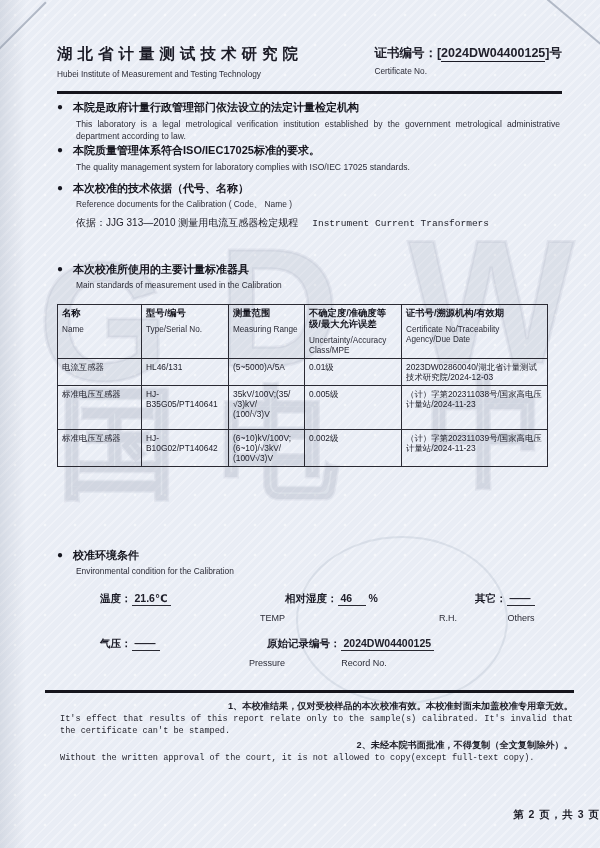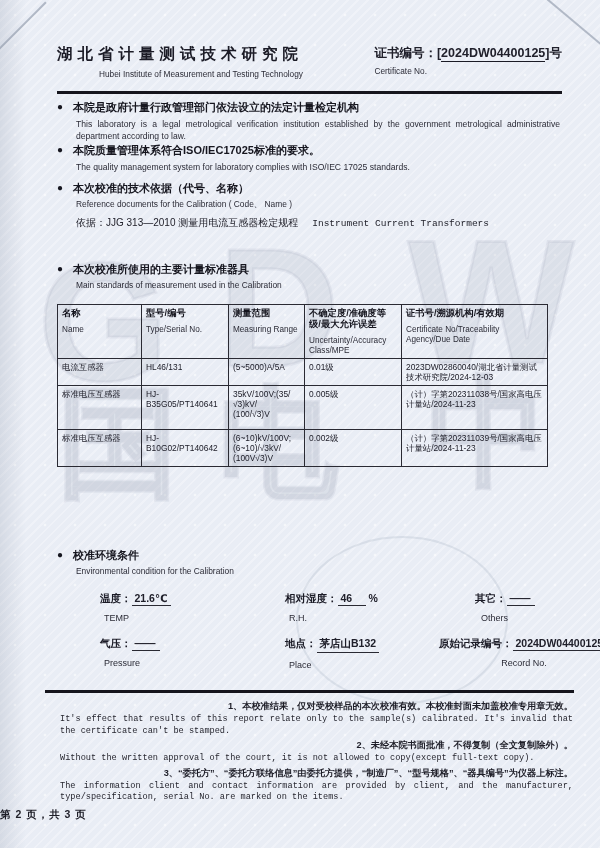--- a/index.html
+++ b/index.html
@@ -32,21 +32,21 @@
   .wm .c2 { left:218px; top:382px; font-size:120px; }
   .wm .c3 { left:428px; top:372px; font-size:120px; }
   .wm-circle { position:absolute; left:296px; top:536px; width:212px; height:168px;
     border:2px solid rgba(150,162,184,.22); border-radius:50%; }
 
   .content { position:absolute; left:57px; top:0; width:505px; height:100%; z-index:1; }
 
   
   .hdr { position:absolute; top:44px; left:0; width:100%; display:flex; justify-content:space-between; }
   .inst-cn { font-size:15.5px; font-weight:bold; letter-spacing:5px; color:#1b1b26; white-space:nowrap; }
-  .inst-en { font-size:8.3px; margin-top:4px; color:#2b2b36;text-align:right; }
+  .inst-en { font-size:8.3px; margin-top:4px; color:#2b2b36; }
   .cert-no { text-align:left; padding-top:1px; }
   .cert-line { font-size:12.5px; font-weight:bold; white-space:nowrap; }
   .cert-line .num { text-decoration:none; border-bottom:1px solid #1b1b26; padding-bottom:1px; }
   .cert-en { font-size:8.3px; margin-top:4px; color:#2b2b36; }
 
   .rule1 { position:absolute; top:91px; left:0; width:100%; height:3px; background:#15151d; }
   .rule2 { position:absolute; top:690px; left:-12px; width:529px; height:2.5px; background:#15151d; }
 
   .sec-title { display:flex; align-items:baseline; font-size:11px; font-weight:bold; color:#16161f; }
   .bullet { font-size:10px; margin-right:10px; position:relative; top:-1px; }
@@ -72,32 +72,32 @@
   tr.hrow th { height:46px; }
   tr.r1 td { height:18px;margin-left:38px; }
   tr.r2 td { height:44px; }
   tr.r3 td { height:36px; }
 
   .sec5 { position:absolute; top:548px; left:0; width:100%; }
   .env-grid { display:grid; grid-template-columns:185px 172px 148px; margin:16px 0 0 43px; row-gap:14px; }
   .env-line { font-size:10.5px; font-weight:bold; white-space:nowrap; }
   .env-label { color:#1b1b26; }
   .env-value { border-bottom:1px solid #2a2a33; padding:0 3px 1px 3px; display:inline-block; min-width:28px; }
-  .env-en { font-size:9px; color:#2b2b36; margin-top:7px; margin-left:4px; }
+  .env-en { font-size:9px; color:#2b2b36; margin-top:7px; margin-left:4px;text-align:right; }
   .env-f3 { justify-self:start; padding-left:18px; }
   .env-f6 { margin-left:-18px; }
   .env-f6 .env-en { text-align:center; }
   .env-f3 .env-en { margin-left:6px; }
 
   .notes { position:absolute; top:700px; left:-12px; width:528px; z-index:1; }
   .note-cn { font-size:9.2px; font-weight:bold; color:#1d1d27; line-height:13px;text-align:right; }
   .note-en { font-family:"Liberation Mono","DejaVu Sans Mono",monospace; font-size:8.6px;
     color:#26262f; line-height:11.5px; margin:1px 0 2px 15px; text-align:justify; }
 
-  .page-num { position:absolute; top:808px; left:0; width:600px; text-align:left;
+  .page-num { position:absolute; top:808px; left:0; width:600px; text-align:right;
     font-size:10.5px; font-weight:bold; color:#1d1d27; z-index:1; letter-spacing:1px; }
 </style>
 </head>
 <body>
 
 <div class="page">
 
   <div class="wm">
     <span class="g1">G</span>
     <span class="g2">D</span>
@@ -269,45 +269,37 @@
           <div class="env-en">R.H.</div>
         </div>
         <div class="env-field env-f3">
           <div class="env-line"><span class="env-label">其它：</span><span class="env-value">——</span><span></span></div>
           <div class="env-en">Others</div>
         </div>
         <div class="env-field">
           <div class="env-line"><span class="env-label">气压：</span><span class="env-value">——</span><span></span></div>
           <div class="env-en">Pressure</div>
         </div>
-        <div class="env-field">
-          <div class="env-line"><span class="env-label">地点：</span><span class="env-value">茅店山B132</span><span></span></div>
-          <div class="env-en">Place</div>
-        </div>
         <div class="env-field env-f6">
           <div class="env-line"><span class="env-label">原始记录编号：</span><span class="env-value">2024DW04400125</span><span></span></div>
           <div class="env-en">Record No.</div>
         </div>
       </div>
     </div>
 
     <div class="rule2"></div>
 
     <div class="notes">
       <div class="note">
         <div class="note-cn">1、本校准结果，仅对受校样品的本次校准有效。本校准封面未加盖校准专用章无效。</div>
         <div class="note-en">It's effect that results of this report relate only to the sample(s) calibrated. It's invalid that the certificate can't be stamped.</div>
       </div>
       <div class="note">
         <div class="note-cn">2、未经本院书面批准，不得复制（全文复制除外）。</div>
         <div class="note-en">Without the written approval of the court, it is not allowed to copy(except full-text copy).</div>
       </div>
-      <div class="note">
-        <div class="note-cn">3、“委托方”、“委托方联络信息”由委托方提供，“制造厂”、“型号规格”、“器具编号”为仪器上标注。</div>
-        <div class="note-en">The information client and contact information are provided by client, and the manufacturer, type/specification, serial No. are marked on the items.</div>
-      </div>
     </div>
 
   </div>
 
   <div class="page-num">第 2 页，共 3 页</div>
 
 </div>
 
 </body></html>

